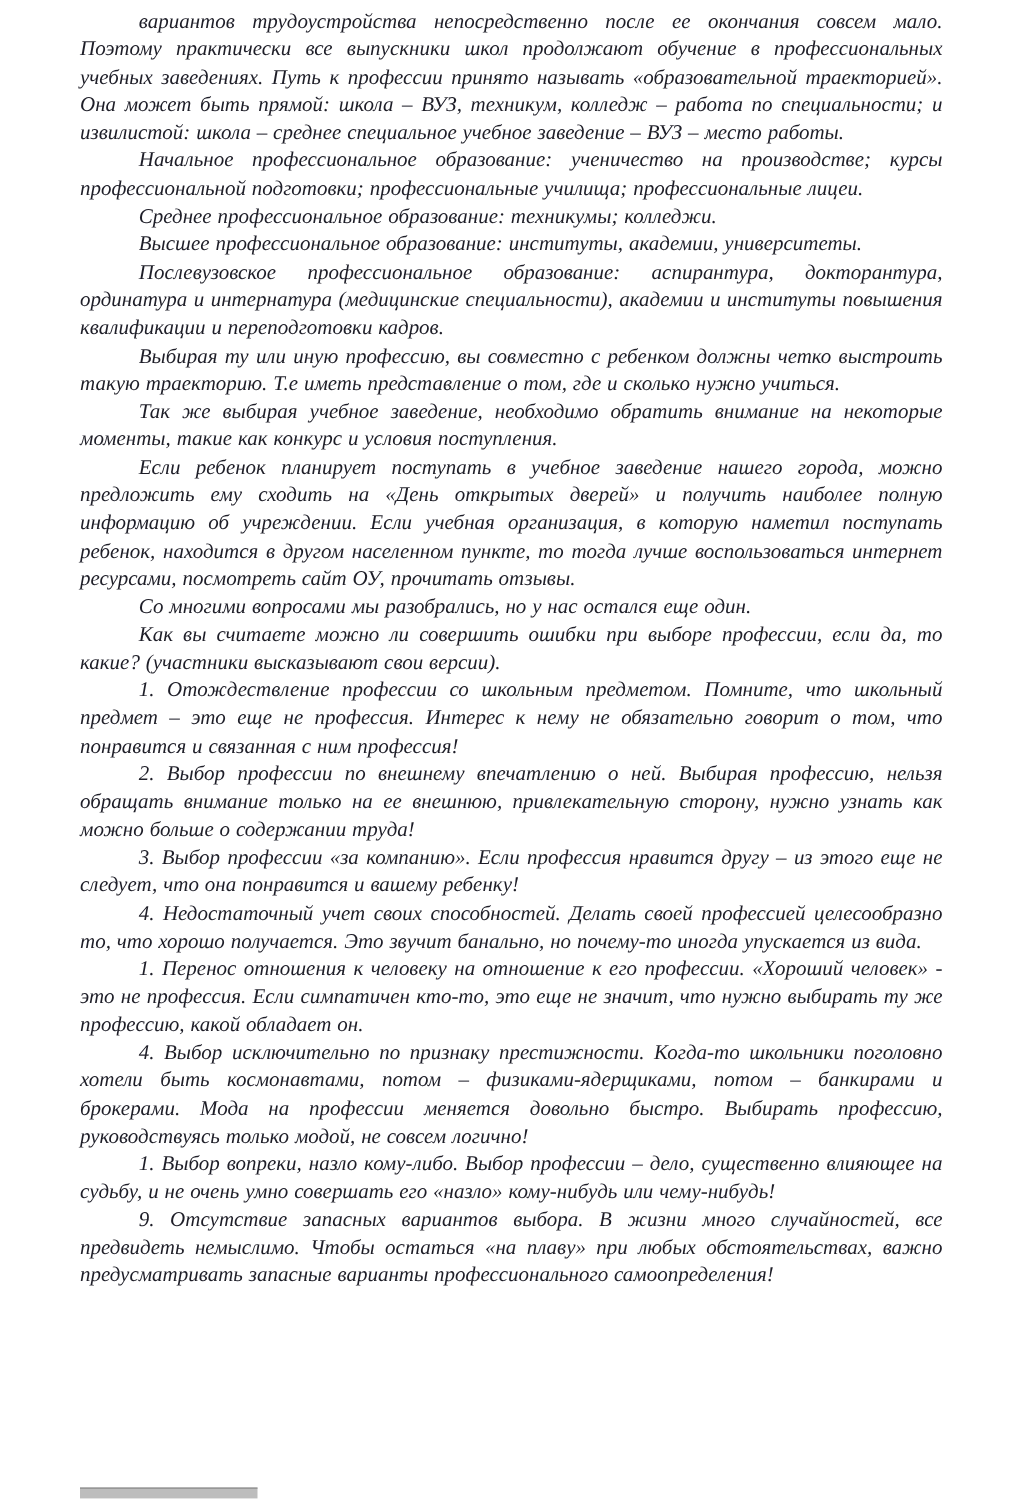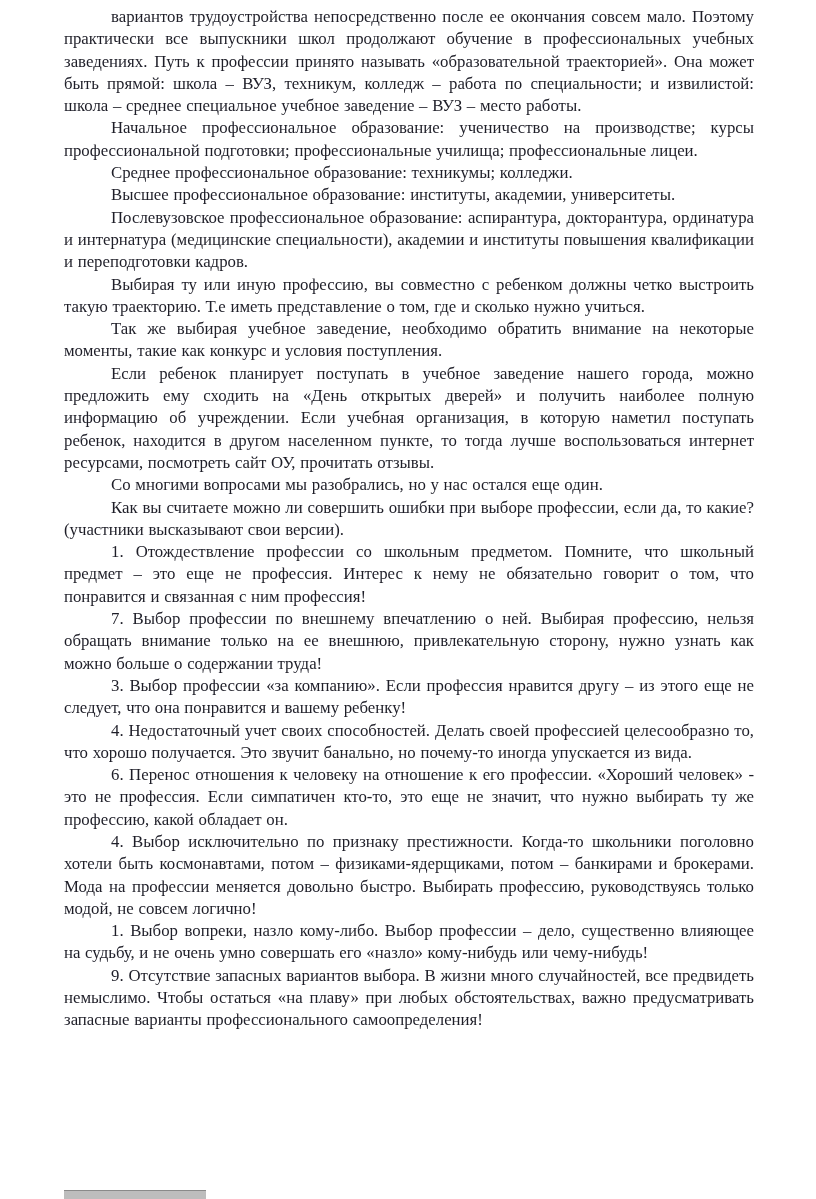--- a/index.html
+++ b/index.html
@@ -11,20 +11,21 @@
       position: relative;
       width: 816px;
       height: 1199px;
       background: #ffffff;
       overflow: hidden;
       font-family: "Liberation Serif", "DejaVu Serif", serif;
       color: #1e1e28;
     }
     .content {
       padding: 6px 62px 0 64px;
+      font-style: italic;
     }
     p.para {
       margin: 0;
       text-indent: 47px;
       text-align: justify;
       font-size: 16.8px;
       line-height: 22.3px;
       word-spacing: 0.5px;
     }
     .partial-strip {
@@ -46,22 +47,22 @@
     <p class="para">Начальное профессиональное образование: ученичество на производстве; курсы профессиональной подготовки; профессиональные училища; профессиональные лицеи.</p>
     <p class="para">Среднее профессиональное образование: техникумы; колледжи.</p>
     <p class="para">Высшее профессиональное образование: институты, академии, университеты.</p>
     <p class="para">Послевузовское профессиональное образование: аспирантура, докторантура, ординатура и интернатура (медицинские специальности), академии и институты повышения квалификации и переподготовки кадров.</p>
     <p class="para">Выбирая ту или иную профессию, вы совместно с ребенком должны четко выстроить такую траекторию. Т.е иметь представление о том, где и сколько нужно учиться.</p>
     <p class="para">Так же выбирая учебное заведение, необходимо обратить внимание на некоторые моменты,  такие как конкурс и  условия поступления.</p>
     <p class="para">Если ребенок  планирует поступать в  учебное заведение нашего города, можно предложить ему   сходить на «День открытых дверей» и получить наиболее полную информацию об учреждении. Если учебная организация, в которую наметил поступать ребенок, находится в другом населенном пункте, то тогда лучше воспользоваться интернет ресурсами, посмотреть сайт ОУ, прочитать отзывы.</p>
     <p class="para">Со многими вопросами мы разобрались, но у нас остался еще один.</p>
     <p class="para">Как вы считаете можно ли совершить ошибки при выборе профессии, если да, то какие? (участники высказывают свои версии).</p>
     <p class="para">1. Отождествление профессии со школьным предметом. Помните, что школьный предмет – это еще не профессия. Интерес к нему не обязательно говорит о том, что понравится и связанная с ним профессия!</p>
-    <p class="para">7. Выбор профессии по внешнему впечатлению о ней. Выбирая профессию, нельзя обращать внимание только на ее внешнюю, привлекательную сторону, нужно узнать как можно больше о содержании труда!</p>
+    <p class="para">2. Выбор профессии по внешнему впечатлению о ней. Выбирая профессию, нельзя обращать внимание только на ее внешнюю, привлекательную сторону, нужно узнать как можно больше о содержании труда!</p>
     <p class="para">3. Выбор профессии   «за компанию». Если профессия нравится другу – из этого еще не следует,  что она понравится и вашему ребенку!</p>
     <p class="para">4. Недостаточный учет своих способностей. Делать  своей профессией целесообразно то, что хорошо получается. Это звучит банально, но почему-то иногда упускается из вида.</p>
-    <p class="para">6. Перенос отношения к человеку на  отношение к его профессии. «Хороший человек» - это не профессия. Если симпатичен кто-то, это еще не значит, что нужно выбирать ту же профессию, какой обладает он.</p>
+    <p class="para">1. Перенос отношения к человеку на  отношение к его профессии. «Хороший человек» - это не профессия. Если симпатичен кто-то, это еще не значит, что нужно выбирать ту же профессию, какой обладает он.</p>
     <p class="para">4. Выбор исключительно по признаку престижности. Когда-то школьники поголовно хотели быть космонавтами, потом – физиками-ядерщиками, потом – банкирами и брокерами. Мода на профессии меняется довольно быстро. Выбирать профессию, руководствуясь только модой, не совсем логично!</p>
     <p class="para">1. Выбор вопреки, назло кому-либо. Выбор профессии – дело, существенно влияющее на судьбу, и не очень умно совершать его «назло» кому-нибудь или чему-нибудь!</p>
     <p class="para">9. Отсутствие запасных вариантов выбора.  В жизни много случайностей, все предвидеть немыслимо. Чтобы остаться «на плаву» при любых обстоятельствах, важно предусматривать запасные варианты профессионального самоопределения!</p>
   </div>
   <div class="partial-strip"></div>
 </div>
 
 </body></html>

